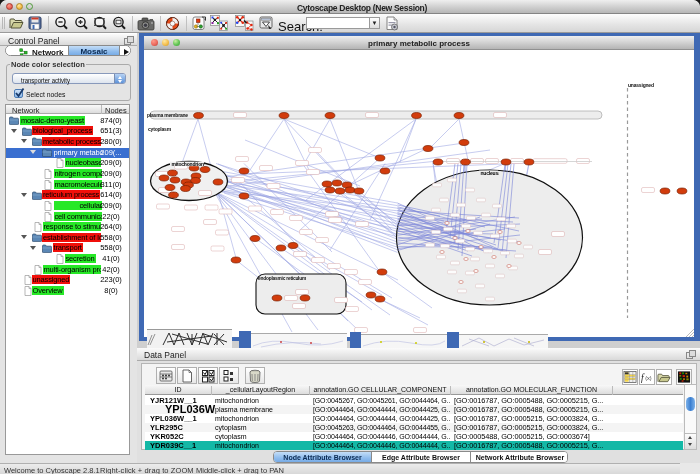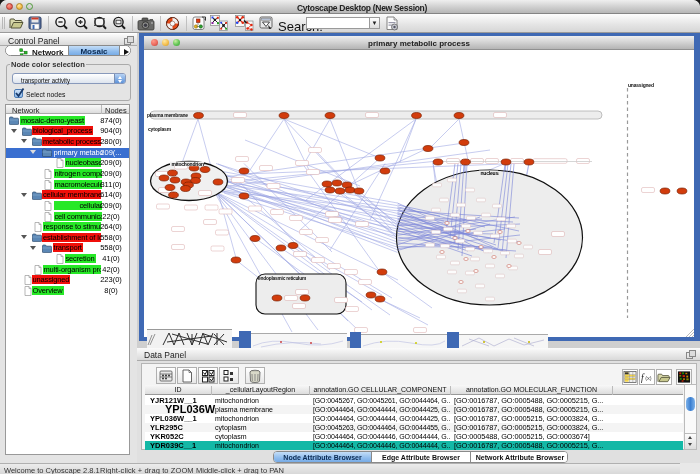--- a/index.html
+++ b/index.html
@@ -241,21 +241,21 @@
           <div class="tlabel green" style="left:14px;max-width:81px;">mosaic-demo-yeast</div>
           <div class="tcount">874(0)</div>
         </div>
 <div class="trow" style="top:21.2px;">
           <div class="arrow" style="left:4.5px;border-top-color:#555;"></div>
           <svg style="position:absolute;left:15.5px;top:0.5px" width="10" height="9" viewBox="0 0 10 9">
             <path d="M0.5 8 L0.5 2 Q0.5 1 1.5 1 L3.5 1 L4.5 2.2 L8.7 2.2 Q9.5 2.2 9.5 3 L9.5 8 Q9.5 8.6 8.7 8.6 L1.3 8.6 Q0.5 8.6 0.5 8 Z" fill="#5b87b5" stroke="#2d4a6e" stroke-width="0.7"></path>
             <path d="M0.5 4 L9.5 4" stroke="#7da6cc" stroke-width="0.8"></path>
           </svg>
           <div class="tlabel red" style="left:26px;max-width:69px;">biological_process</div>
-          <div class="tcount">904(0)</div>
+          <div class="tcount">651(3)</div>
         </div>
 <div class="trow" style="top:31.9px;">
           <div class="arrow" style="left:14.5px;border-top-color:#555;"></div>
           <svg style="position:absolute;left:25.5px;top:0.5px" width="10" height="9" viewBox="0 0 10 9">
             <path d="M0.5 8 L0.5 2 Q0.5 1 1.5 1 L3.5 1 L4.5 2.2 L8.7 2.2 Q9.5 2.2 9.5 3 L9.5 8 Q9.5 8.6 8.7 8.6 L1.3 8.6 Q0.5 8.6 0.5 8 Z" fill="#5b87b5" stroke="#2d4a6e" stroke-width="0.7"></path>
             <path d="M0.5 4 L9.5 4" stroke="#7da6cc" stroke-width="0.8"></path>
           </svg>
           <div class="tlabel red" style="left:36px;max-width:59px;">metabolic process</div>
           <div class="tcount">280(0)</div>
         </div>
@@ -291,21 +291,21 @@
           </svg>
           <div class="tlabel green" style="left:47.5px;max-width:48px;">macromolecule</div>
           <div class="tcount">311(0)</div>
         </div>
 <div class="trow" style="top:85.1px;">
           <div class="arrow" style="left:14.5px;border-top-color:#555;"></div>
           <svg style="position:absolute;left:25.5px;top:0.5px" width="10" height="9" viewBox="0 0 10 9">
             <path d="M0.5 8 L0.5 2 Q0.5 1 1.5 1 L3.5 1 L4.5 2.2 L8.7 2.2 Q9.5 2.2 9.5 3 L9.5 8 Q9.5 8.6 8.7 8.6 L1.3 8.6 Q0.5 8.6 0.5 8 Z" fill="#5b87b5" stroke="#2d4a6e" stroke-width="0.7"></path>
             <path d="M0.5 4 L9.5 4" stroke="#7da6cc" stroke-width="0.8"></path>
           </svg>
-          <div class="tlabel red" style="left:36px;max-width:59px;">cellular membrane</div>
+          <div class="tlabel red" style="left:36px;max-width:59px;">reticulum process</div>
           <div class="tcount">614(0)</div>
         </div>
 <div class="trow" style="top:95.8px;">
           <svg style="position:absolute;left:38px;top:0px" width="8" height="10" viewBox="0 0 8 10">
             <path d="M1 0.5 L5 0.5 L7 2.5 L7 9.5 L1 9.5 Z" fill="#fff" stroke="#999" stroke-width="0.7"></path>
             <path d="M5 0.5 L5 2.5 L7 2.5" fill="none" stroke="#999" stroke-width="0.7"></path>
           </svg>
           <div class="tlabel green" style="left:47.5px;max-width:48px;padding-left:26px;">cellular metabo</div>
           <div class="tcount">209(0)</div>
         </div>

